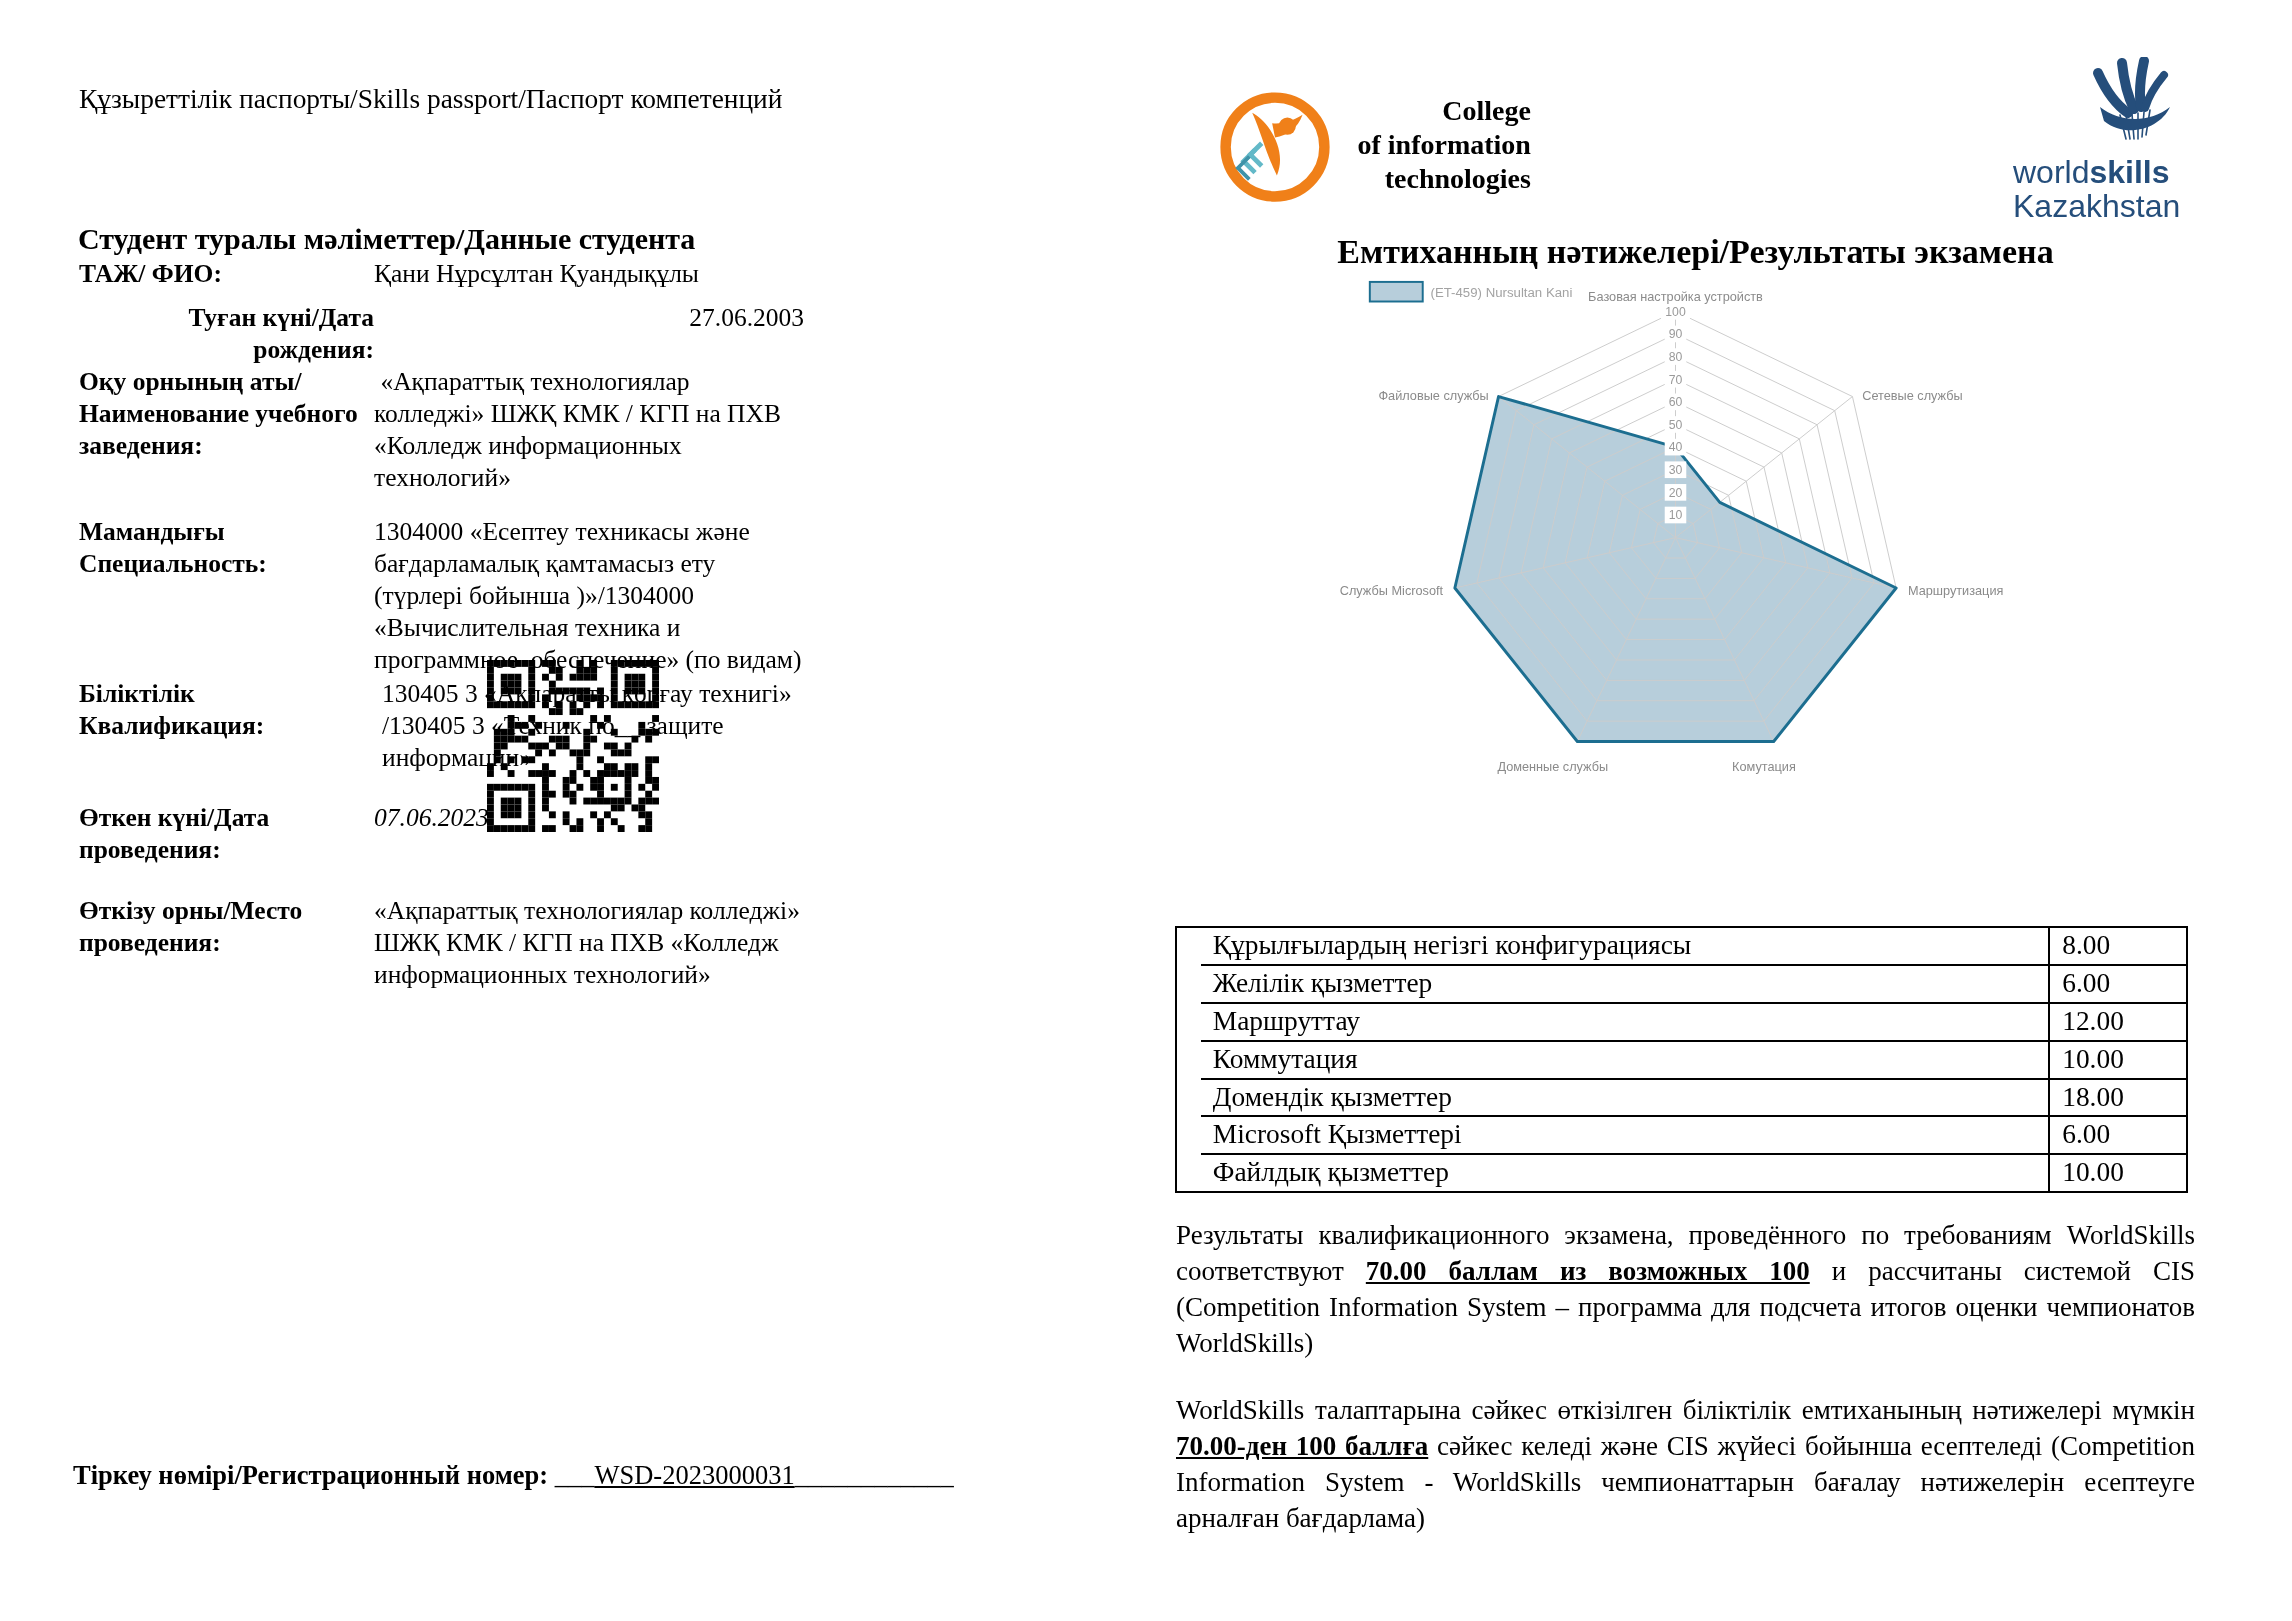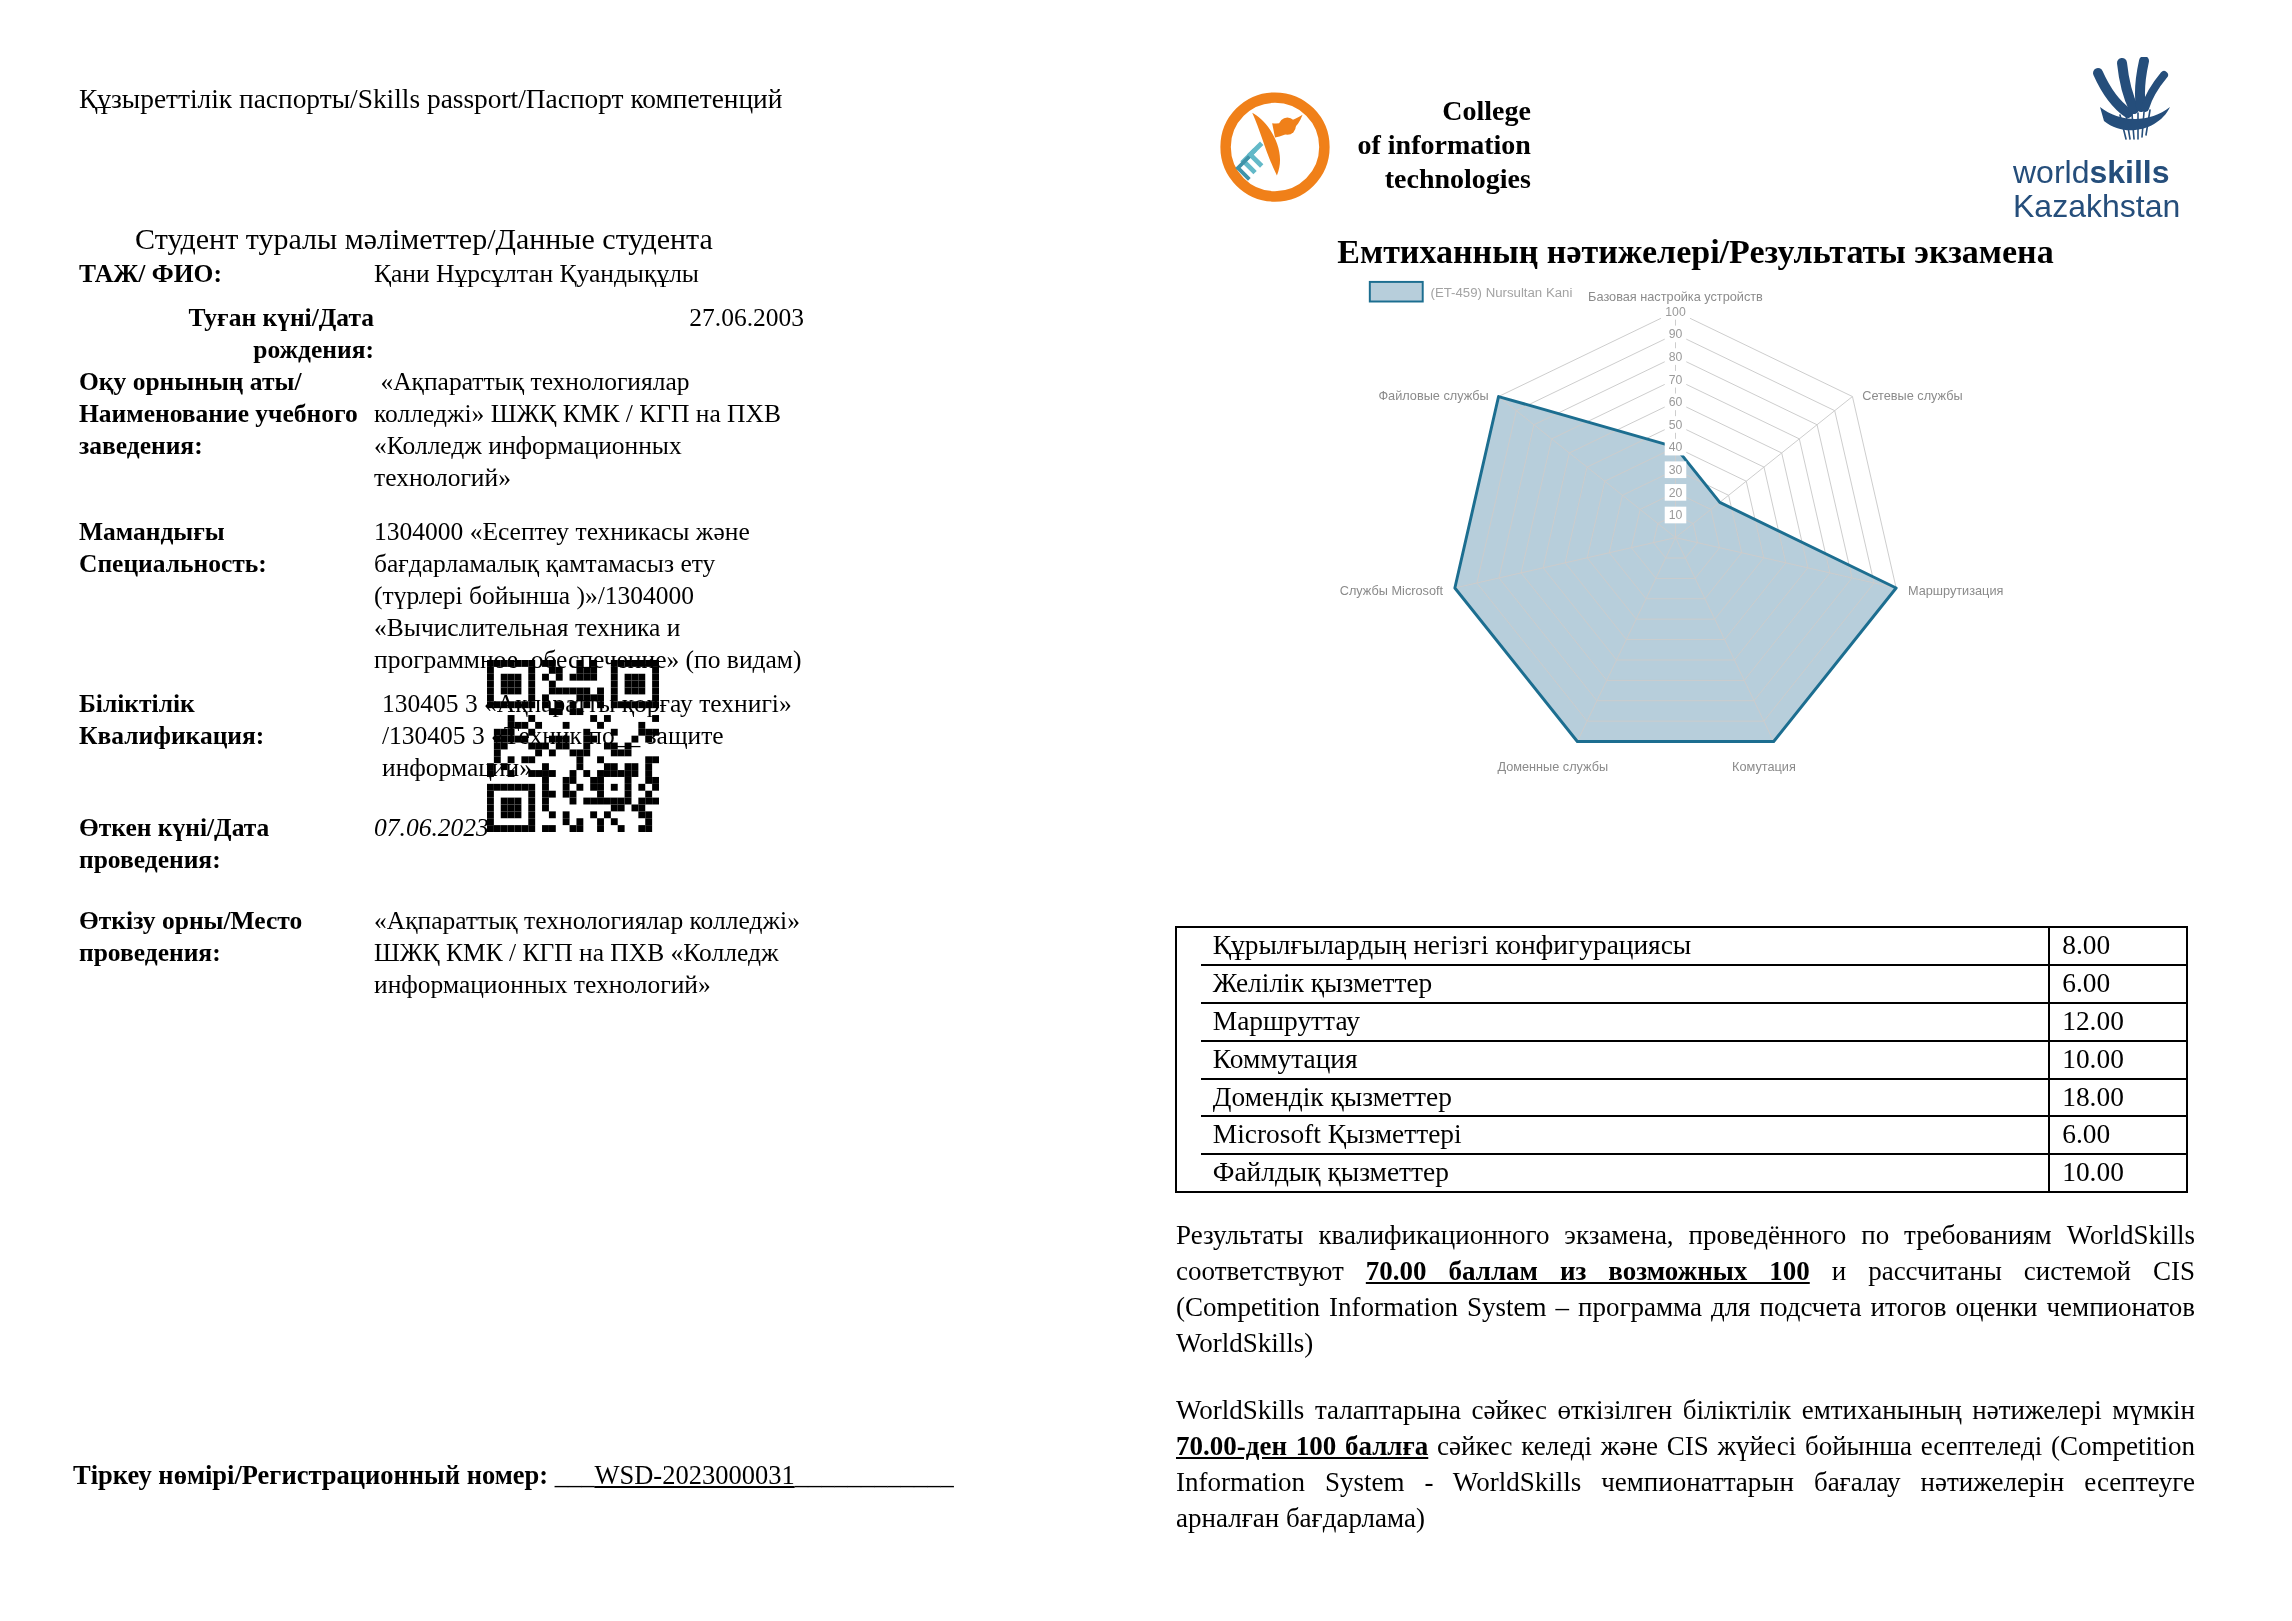--- a/index.html
+++ b/index.html
@@ -1,22 +1,22 @@
 <!DOCTYPE html>
 <html><head>
 <meta charset="utf-8">
 <style>
   html,body{margin:0;padding:0;background:#fff;}
   .page{position:relative;width:2293px;height:1621px;background:#ffffff;
         font-family:"Liberation Serif","DejaVu Serif",serif;color:#000;overflow:hidden;}
 
   
   .doc-title{position:absolute;left:79px;top:84px;font-size:27.4px;}
-  .student-heading{position:absolute;left:78px;top:222px;width:692px;text-align:center;
-                   font-weight:normal;font-size:30px;}
+  .student-heading{position:absolute;left:78px;top:222px;width:692px;
+                   font-weight:bold;font-size:30px;}
   .fields{position:absolute;left:79px;top:258px;width:725px;font-size:25.5px;line-height:32px;}
   .frow{display:flex;}
   .flabel{width:295px;flex:none;font-weight:bold;}
   .fvalue{flex:1;white-space:pre-wrap;}
   .fvalue.italic{font-style:italic;}
   .qr{position:absolute;left:487px;top:660px;}
   .reg{position:absolute;left:73px;top:1460px;font-size:26.5px;}
   .reg-label{font-weight:bold;}
   .reg-num{text-decoration:underline;}
 
@@ -67,21 +67,21 @@
         <div class="fvalue">27.06.2003</div>
       </div>
       <div class="frow" style="margin-top: 0px;">
         <div class="flabel">Оқу орнының аты/Наименование учебного заведения:</div>
         <div class="fvalue"> «Ақпараттық технологиялар колледжі» ШЖҚ КМК / КГП на ПХВ «Колледж информационных технологий»</div>
       </div>
       <div class="frow" style="margin-top: 21.6px;">
         <div class="flabel">Мамандығы Специальность:</div>
         <div class="fvalue">1304000 «Есептеу техникасы және бағдарламалық қамтамасыз ету (түрлері бойынша )»/1304000 «Вычислительная техника и программное  обеспечение» (по видам)</div>
       </div>
-      <div class="frow" style="margin-top: 12px; gap: 8px;">
+      <div class="frow" style="margin-top: 2px; gap: 8px;">
         <div class="flabel">Біліктілік Квалификация:</div>
         <div class="fvalue">130405 3 «Ақпаратты қорғау технигі» /130405 3 «Техник по__ защите информации»</div>
       </div>
       <div class="frow" style="margin-top: 28px;">
         <div class="flabel">Өткен күні/Дата проведения:</div>
         <div class="fvalue italic">07.06.2023</div>
       </div>
       <div class="frow" style="margin-top: 29px;">
         <div class="flabel">Өткізу орны/Место проведения:</div>
         <div class="fvalue">«Ақпараттық технологиялар колледжі» ШЖҚ КМК / КГП на ПХВ «Колледж информационных технологий»</div>

